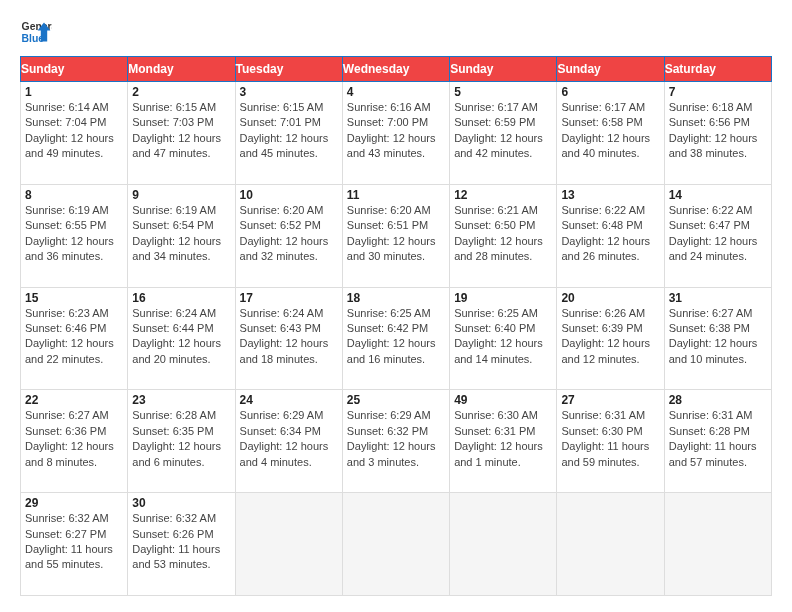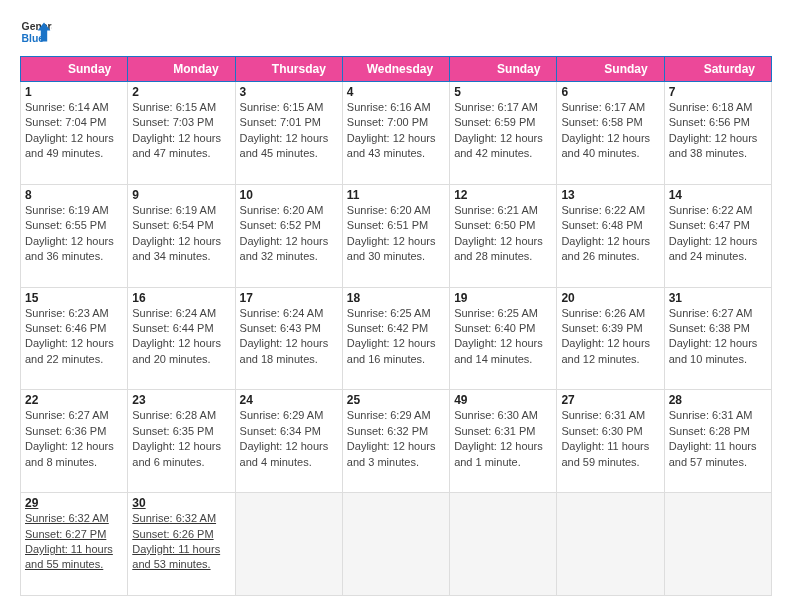--- a/index.html
+++ b/index.html
@@ -45,26 +45,26 @@
       color: #444;
     }
     .calendar {
       flex: 1;
       border: 1px solid #ccc;
       border-collapse: collapse;
       width: 100%;
       table-layout: fixed;
     }
     .calendar th {
-      background-color: #ec4899;
+      background-color: #ef4444;
       color: #fff;
       font-size: 12px;
       font-weight: bold;
-      padding: 5px 16px;
-      text-align: right;
+      padding: 5px 0;
+      text-align: left;
       border: 1px solid #1a73c7;
     }
     .calendar td {
       border: 1px solid #ddd;
       vertical-align: top;
       padding: 3px 4px;
       font-size: 9.5px;
       color: #333;
       background: #fff;
       height: 80px;
@@ -82,21 +82,20 @@
     .day-info {
       font-size: 11px;
       color: #444;
       line-height: 1.4;
     }
     .week-row td {
       height: 82px;
     }
     .last-row td {
       height: 70px;
-      text-decoration: underline;
     }
   </style>
 </head>
 <body>
 
 <div class="page">
   <div class="header">
     <div class="logo">
       <svg class="logo-icon" viewBox="0 0 40 40">
         <text x="2" y="18" font-size="13" font-weight="bold" fill="#333">General</text>
@@ -108,21 +107,21 @@
       <div class="main-title"></div>
       <div class="subtitle"></div>
     </div>
   </div>
 
   <table class="calendar">
     <thead>
       <tr>
       <th>Sunday</th>
           <th>Monday</th>
-          <th>Thursday</th>
+          <th>Tuesday</th>
           <th>Wednesday</th>
           <th>Sunday</th>
           <th>Sunday</th>
           <th>Saturday</th>
         </tr>
     </thead>
     <tbody id="calendar-body">
     <tr class="week-row">
           <td>
             <span class="day-num">1</span>

